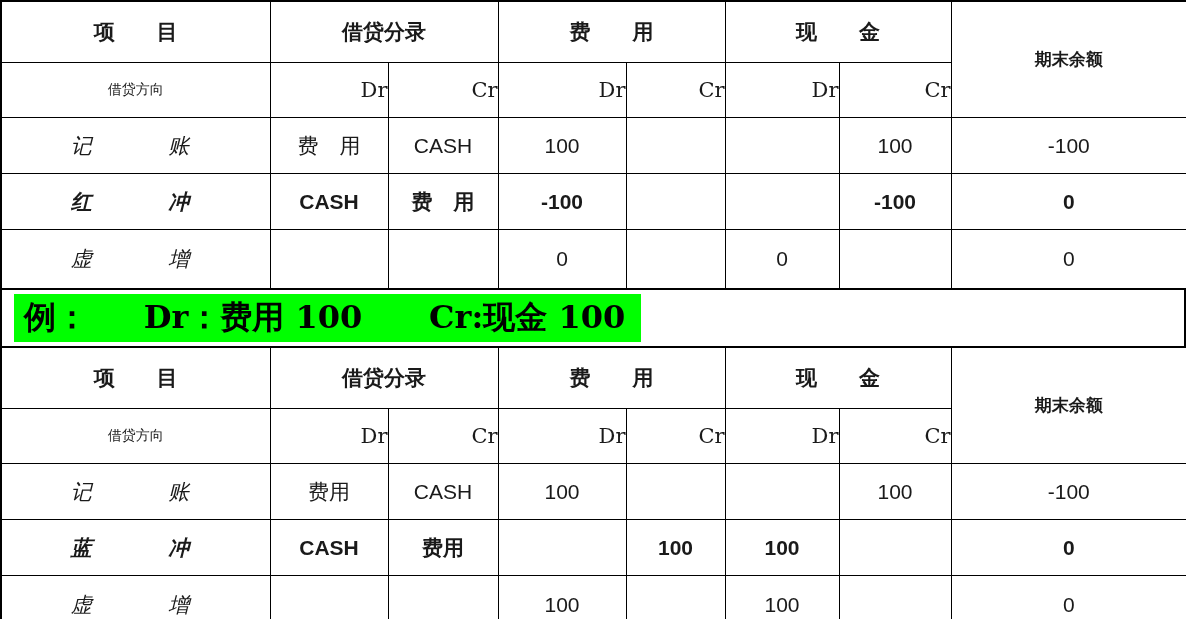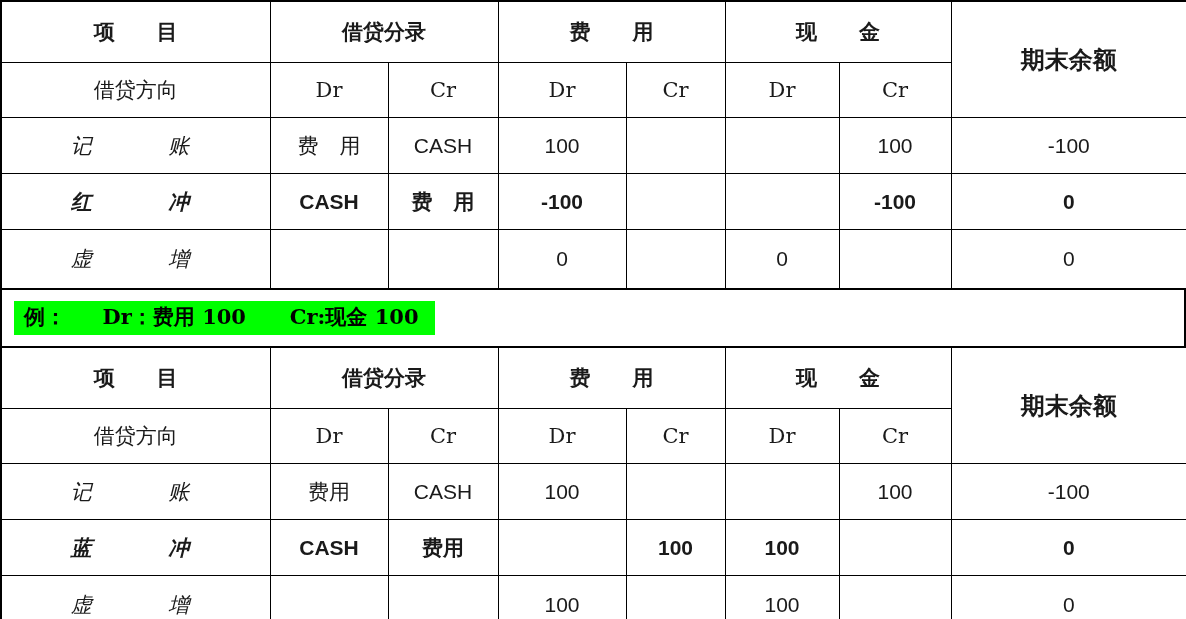--- a/index.html
+++ b/index.html
@@ -51,34 +51,35 @@
   
   .hdr td {
     background: #fbe2d5;
     height: 60px;
     font-weight: bold;
     font-size: 28px;
     color: #000;
     font-family: "DejaVu Sans", "Liberation Sans", sans-serif;
   }
   .hdr td.balance {
-    font-size: 24px;
+    font-size: 17px;
   }
   .subhdr td {
     background: #fbe2d5;
     height: 54px;
     font-size: 22px;
     color: #1a1a1a;
   }
   .subhdr td.dir {
-    font-size: 21px;
+    font-size: 14px;
   }
   .subhdr td.drcr {
     font-family: "DejaVu Serif", "Liberation Serif", serif;
     font-size: 21px;
+    text-align: right;
   }
 
   
   .row-normal td { height: 55px; background: #ffffff; }
   .row-accent td { height: 55px; background: #ffffff; font-weight: bold; margin-left: 40px; }
   .row-gray  td { height: 58px; background: #d9d9d9; margin-left: 37px; }
 
   .red  { color: #ff0000; }
   .blue { color: #1171be; }
 
@@ -94,21 +95,21 @@
     background: #ffffff;
     display: flex;
     align-items: center;
     padding-left: 12px;
   }
   .example-bar {
     background: #00ff00;
     display: inline-block;
     padding: 3px 16px 5px 10px;
     font-family: "DejaVu Serif", "Liberation Serif", serif;
-    font-size: 21px;
+    font-size: 32px;
     font-weight: bold;
     color: #000;
     white-space: pre;
     line-height: 1.25;
   }
 
   
   .watermark {
     position: absolute;
     left: 950px;

